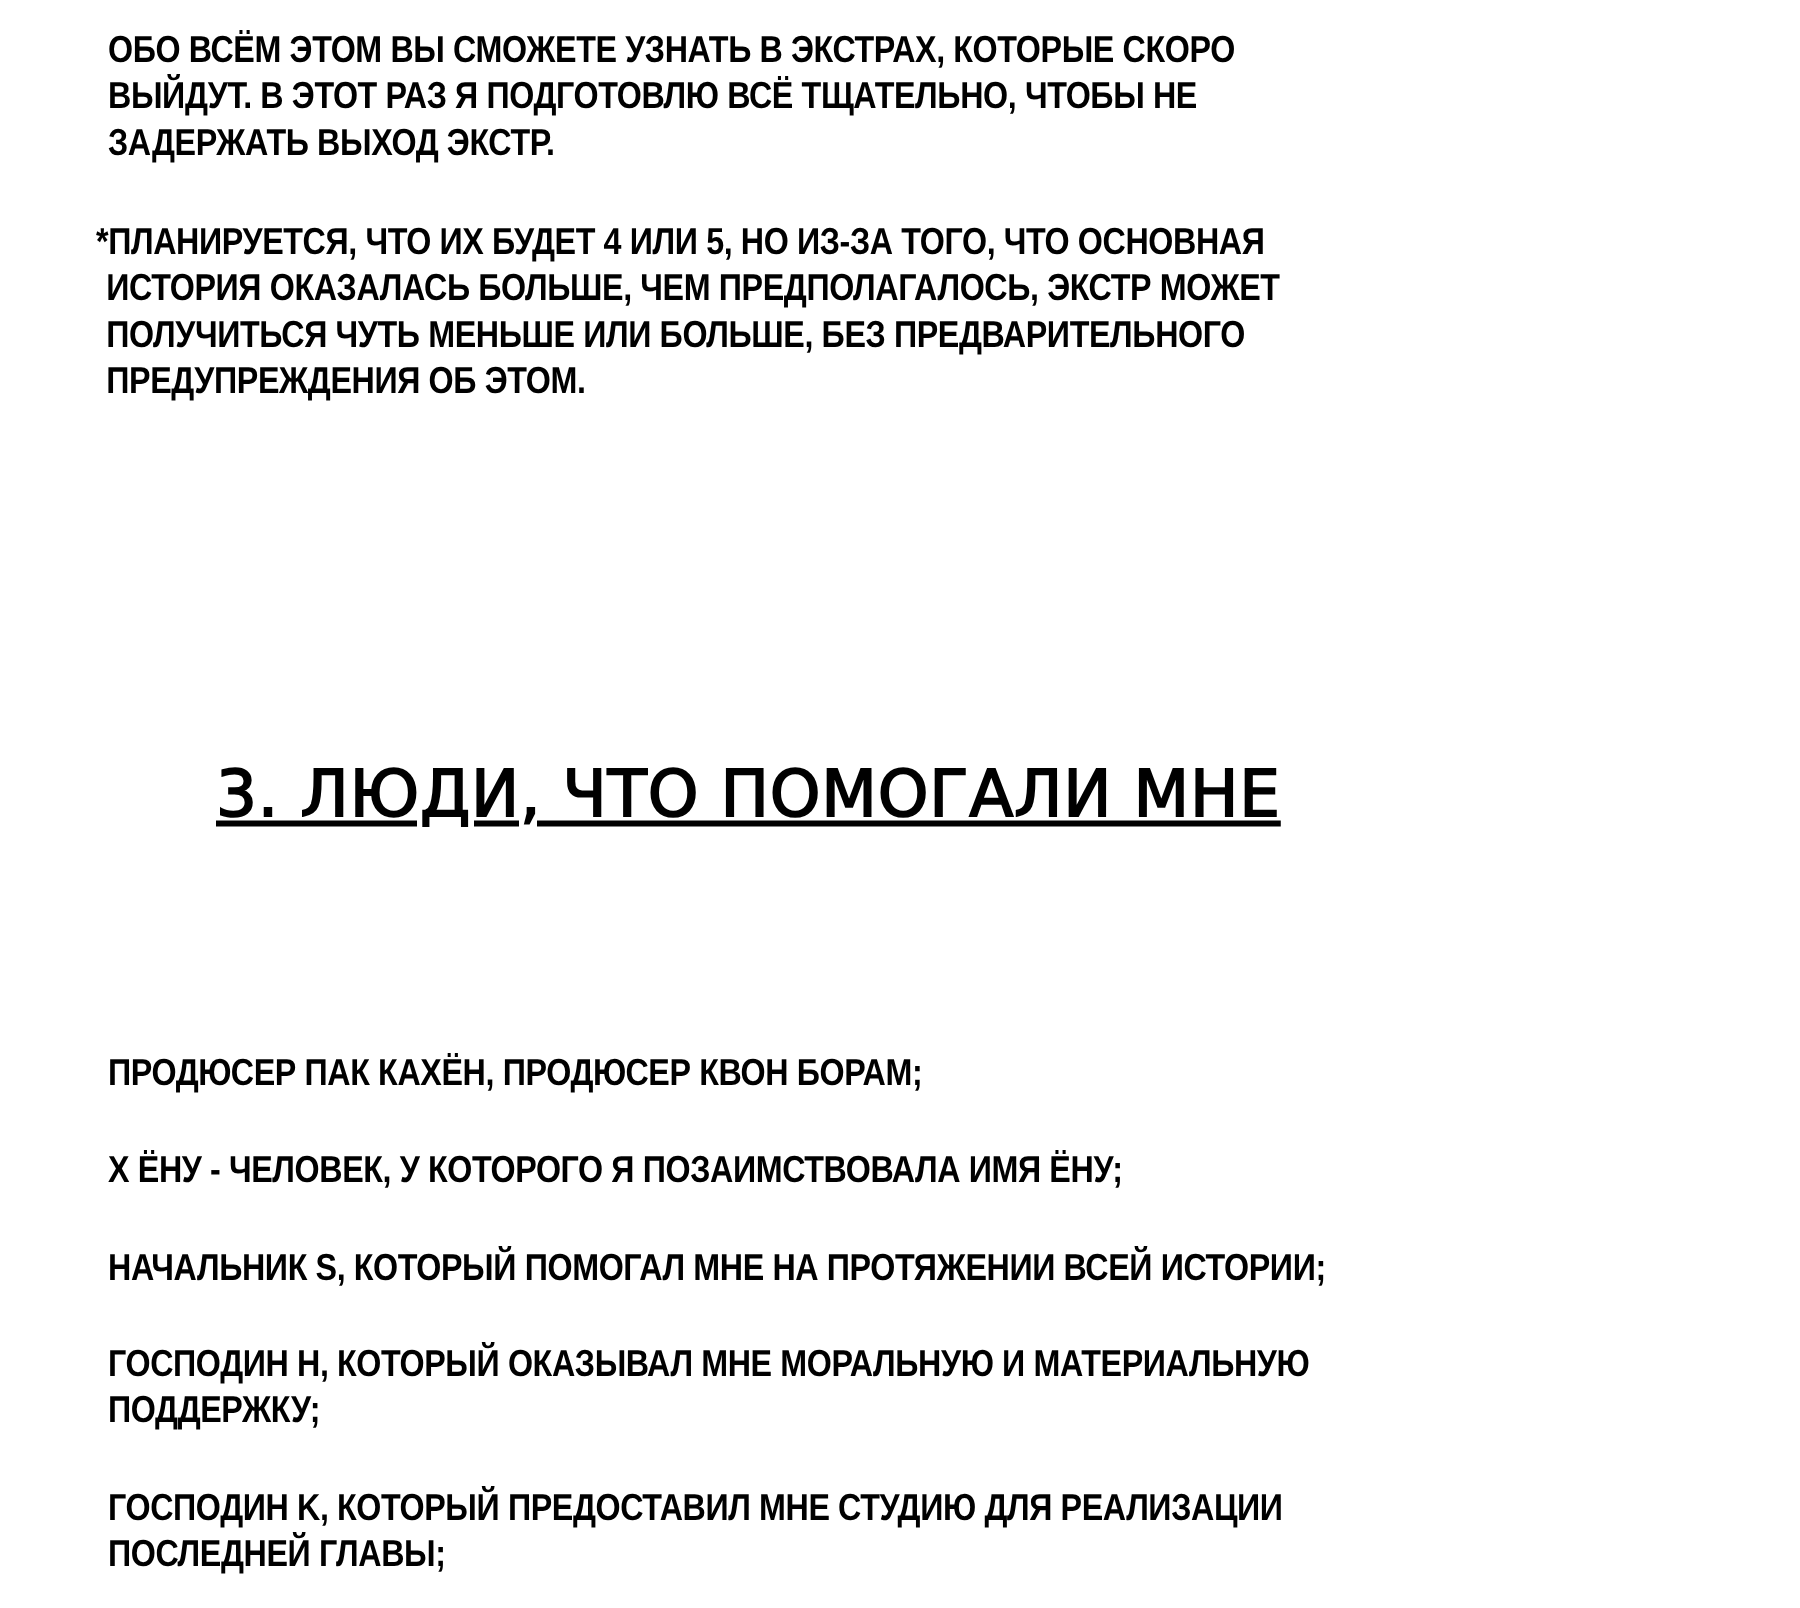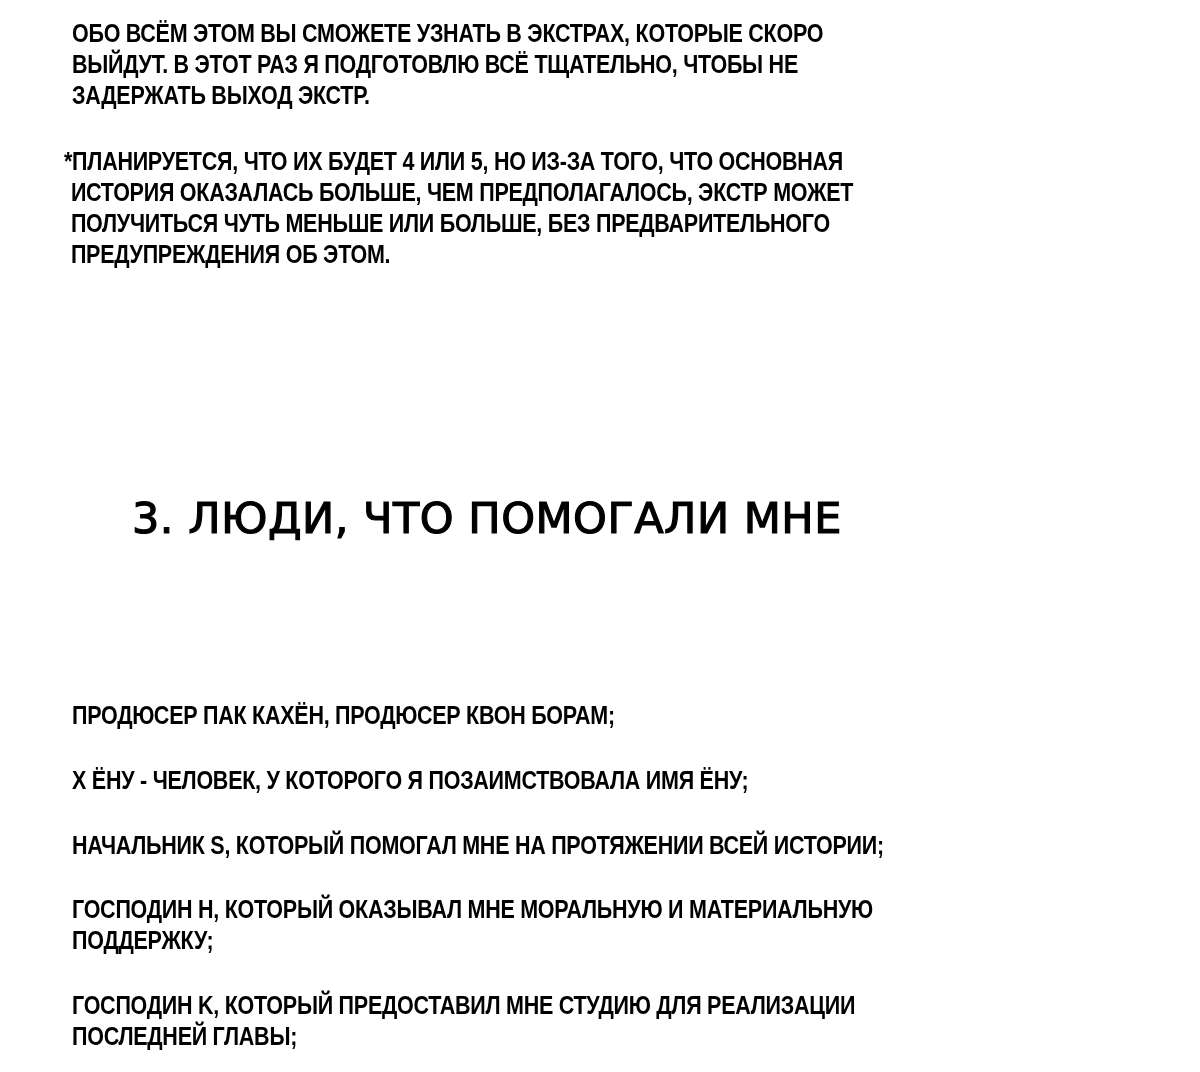--- a/index.html
+++ b/index.html
@@ -25,28 +25,29 @@
       text-transform: uppercase;
       letter-spacing: -0.3px;
       transform-origin: left top;
       white-space: nowrap;
     }
     .para .line { display: block; }
     .heading {
       position: absolute;
       left: 128px;
       top: 486px;
-      margin: 4px;
+      margin: 16px;
       font-family: "DejaVu Sans", sans-serif;
       font-weight: normal;
       font-size: 43px;
       line-height: 56px;
       letter-spacing: 0.5px;
       -webkit-text-stroke: 1.2px #000;
       white-space: nowrap;
+      text-decoration: underline;
     }
     .narrow { transform: scaleX(0.86); }
   </style>
 </head>
 <body>
 
 <p class="para narrow" style="top:18px;">
   <span class="line">ОБО ВСЁМ ЭТОМ ВЫ СМОЖЕТЕ УЗНАТЬ В ЭКСТРАХ, КОТОРЫЕ СКОРО</span>
   <span class="line">ВЫЙДУТ. В ЭТОТ РАЗ Я ПОДГОТОВЛЮ ВСЁ ТЩАТЕЛЬНО, ЧТОБЫ НЕ</span>
   <span class="line">ЗАДЕРЖАТЬ ВЫХОД ЭКСТР.</span>

